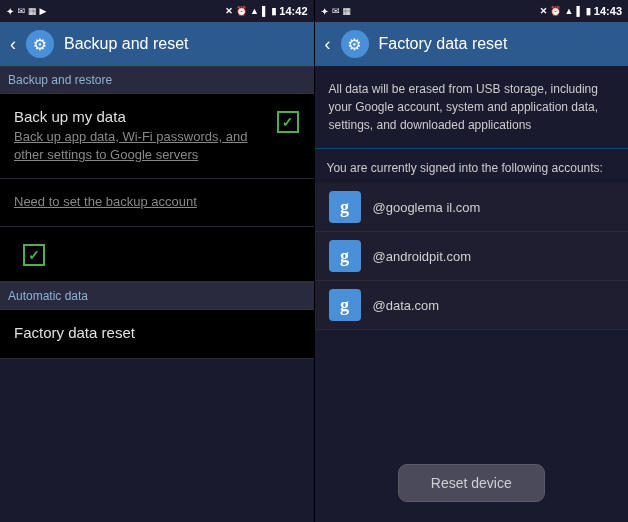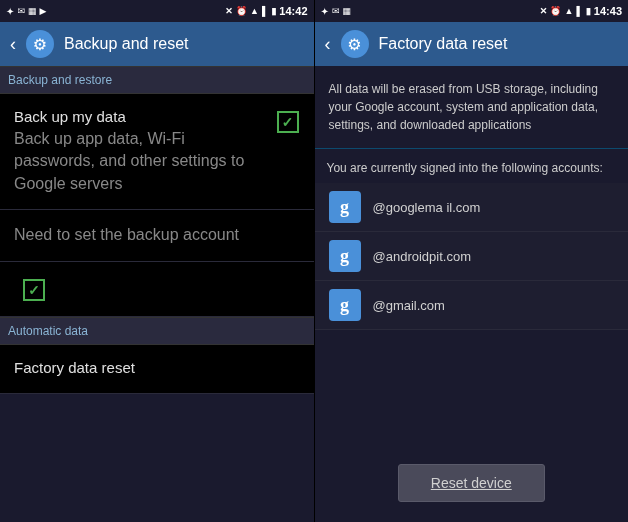--- a/index.html
+++ b/index.html
@@ -86,23 +86,24 @@
       align-items: flex-start;
       cursor: pointer;
     }
     .menu-item-content { flex: 1; }
     .menu-item-title {
       font-size: 15px;
       color: #e0e0e0;
       margin-bottom: 3px;
     }
     .menu-item-subtitle {
-      font-size: 16px;
+      font-size: 13px;
       color: #888;
       line-height: 1.4;
+      text-decoration: underline;
     }
     .menu-item-check {
       width: 24px;
       height: 24px;
       display: flex;
       align-items: center;
       justify-content: center;
       margin-left: 8px;
       margin-top: 2px;
       flex-shrink: 0;
@@ -174,22 +175,21 @@
       margin-top: auto;
     }
 
     .reset-button {
       background: #4a4a5a;
       color: #d0d0d0;
       border: 1px solid #5a5a6a;
       padding: 10px 32px;
       font-size: 14px;
       cursor: pointer;
-      border-radius: 3px;
-      text-decoration: underline;
+      border-radius: 9px;
     }
 
     .spacer { flex: 1; }
   </style>
 </head>
 <body>
 
 <div class="panel panel-left">
 
   <div class="status-bar">
@@ -285,21 +285,21 @@
   <div class="account-item">
     <div class="google-icon">g</div>
     <span class="account-email">@googlema il.com</span>
   </div>
   <div class="account-item">
     <div class="google-icon">g</div>
     <span class="account-email">@androidpit.com</span>
   </div>
   <div class="account-item">
     <div class="google-icon">g</div>
-    <span class="account-email">@gmail.com</span>
+    <span class="account-email">@data.com</span>
   </div>
 
   <div class="spacer"></div>
 
   <div class="reset-button-container">
     <button class="reset-button">Reset device</button>
   </div>
 
 </div>
 

